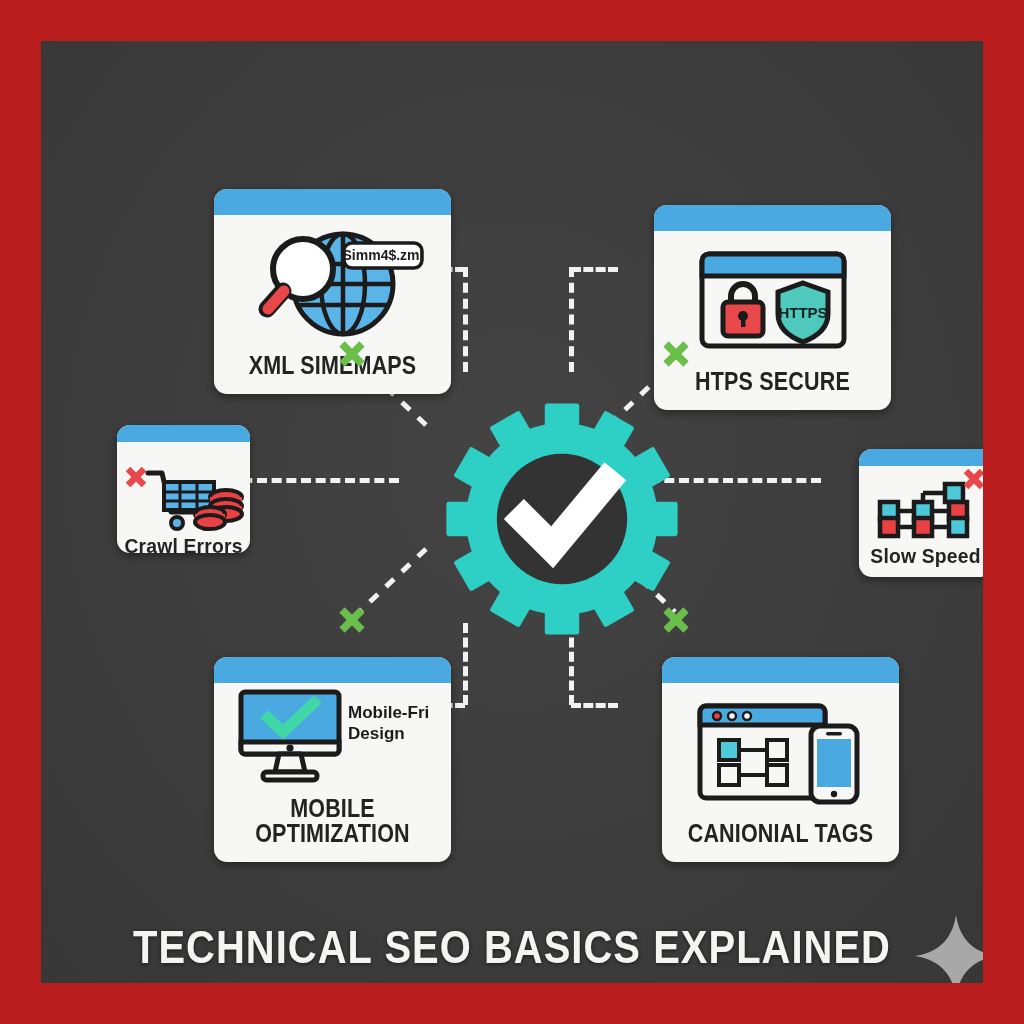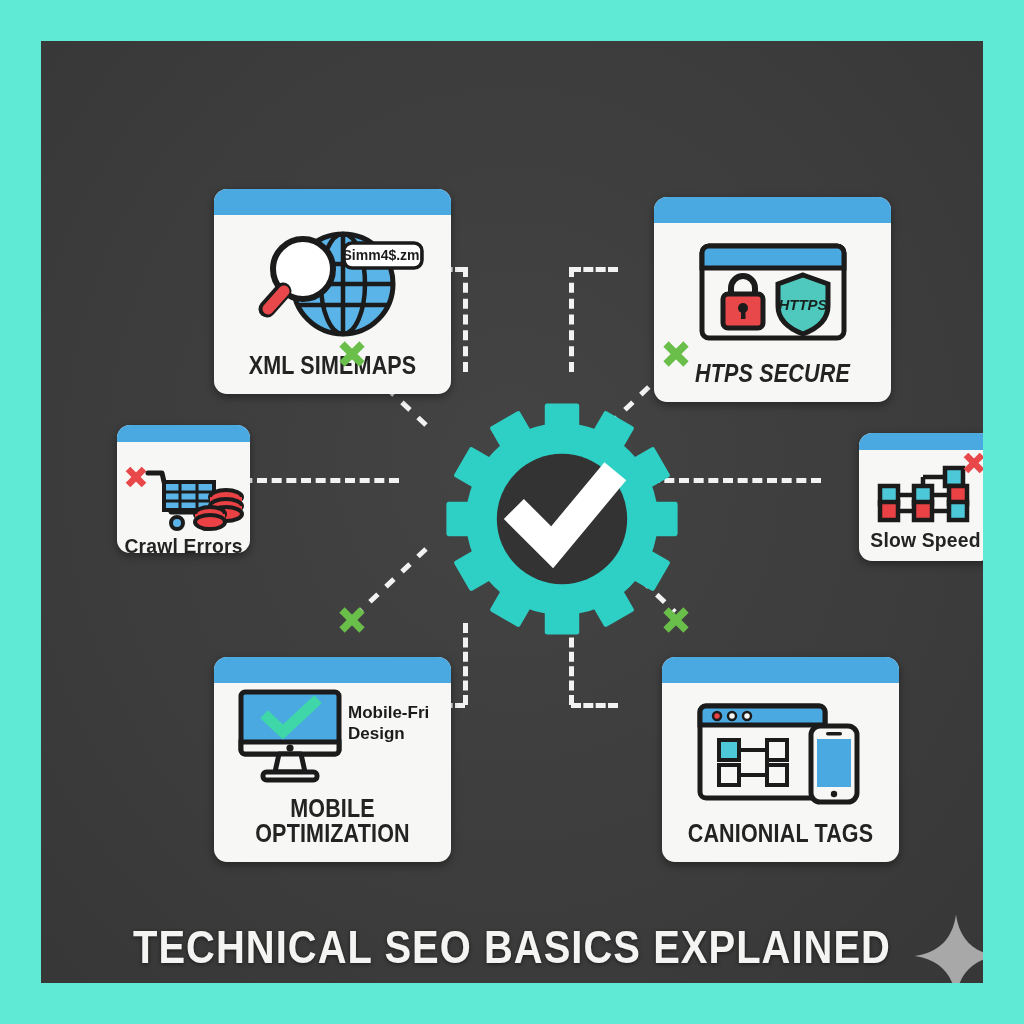--- a/index.html
+++ b/index.html
@@ -9,21 +9,21 @@
     width: 1024px;
     height: 1024px;
     overflow: hidden;
     font-family: "Liberation Sans", sans-serif;
   }
 
   #stage {
     position: relative;
     width: 1024px;
     height: 1024px;
-    background: #5eead4;
+    background: #b91c1c;
   }
 
   
   #panel {
     position: absolute;
     left: 41px;
     top: 41px;
     width: 942px;
     height: 942px;
     background: #3d3d3d;
@@ -98,25 +98,25 @@
   .card.small .bar { height: 17px; }
   .card.small .caption {
     font-size: 21px;
     padding-bottom: 9px;
     font-weight: 700;
     transform: scaleX(0.92);
   }
 
   
   #card-xml      { left: 173px; top: 148px; }
-  #card-https    { left: 613px; top: 156px; font-style: italic; }
+  #card-https    { left: 613px; top: 164px; }
   #card-mobile   { left: 173px; top: 616px; }
   #card-canon    { left: 613px; top: 616px; margin-left: 8px; }
   #card-crawl    { left: 76px;  top: 384px; gap: 20px; }
-  #card-slow     { left: 818px; top: 392px; }
+  #card-slow     { left: 818px; top: 408px; }
 
   
   #hub {
     position: absolute;
     left: 398px;
     top: 355px;
     width: 246px;
     height: 246px;
     z-index: 5;
   }

